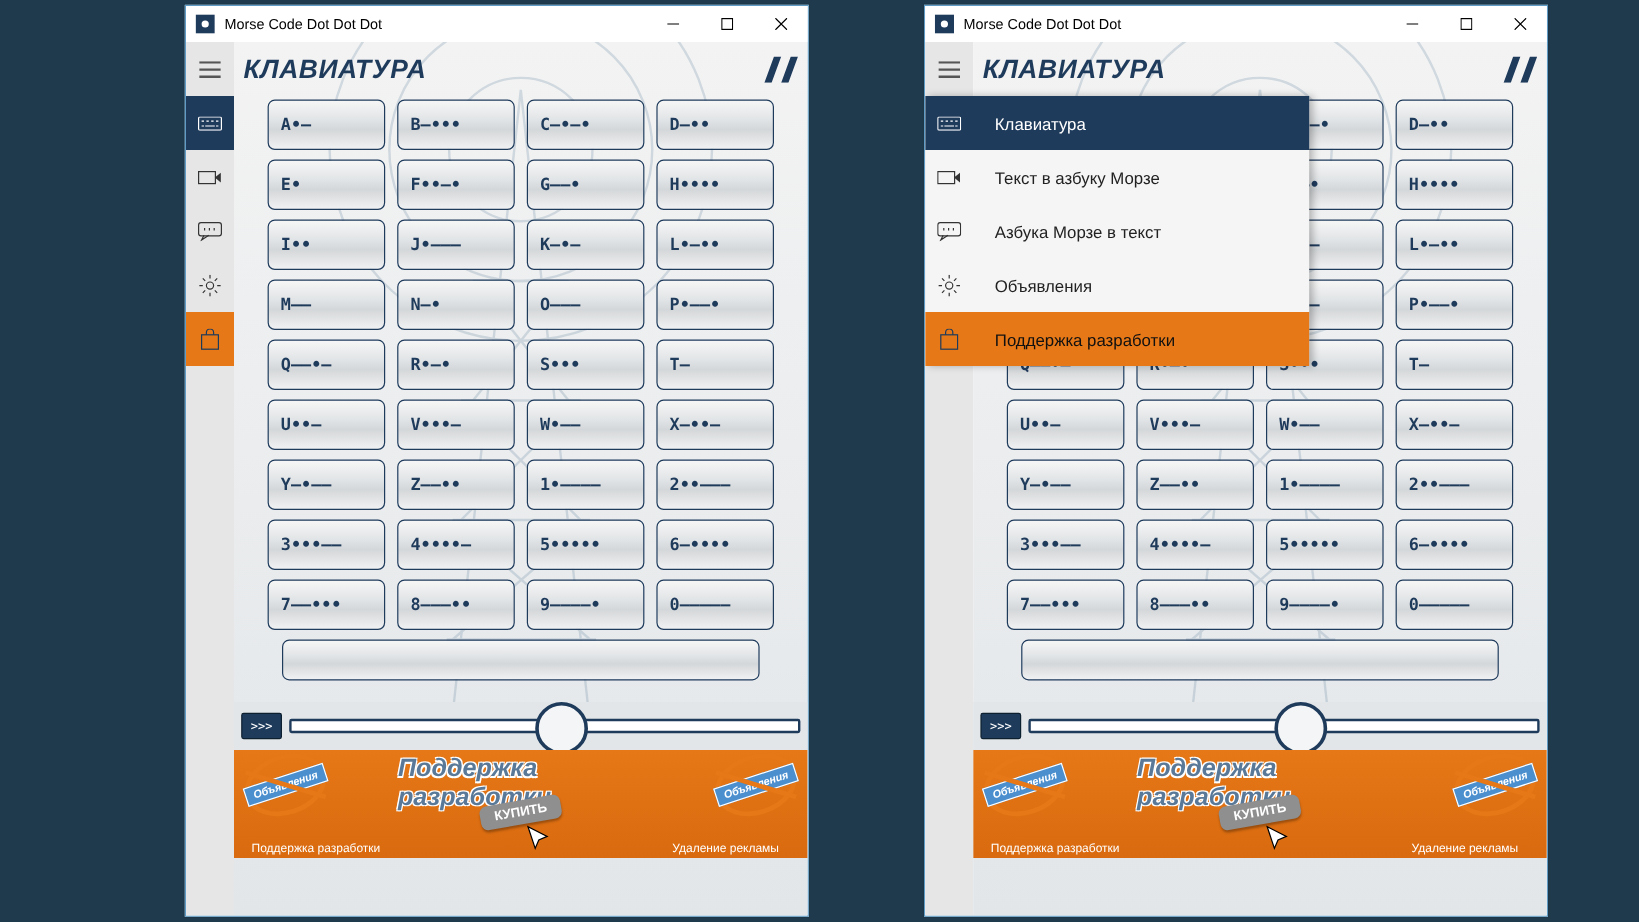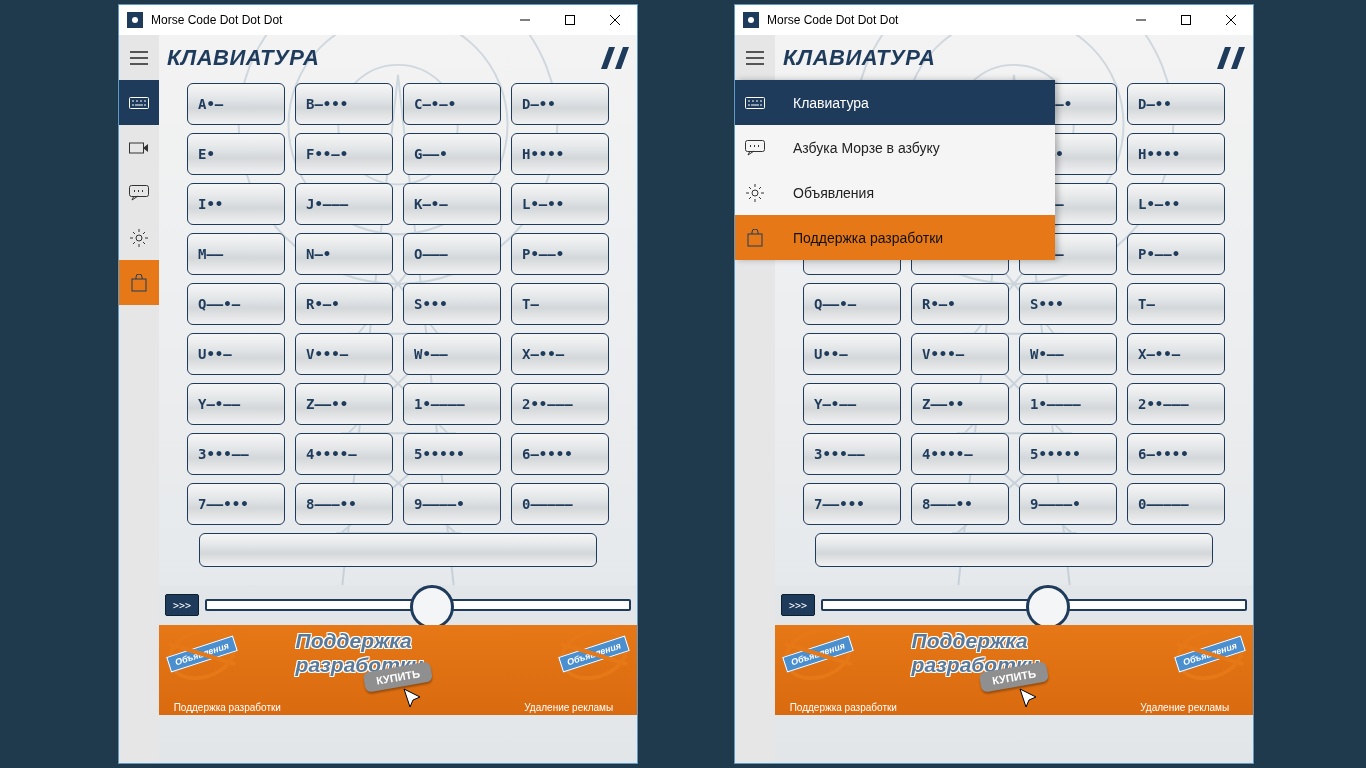--- a/index.html
+++ b/index.html
@@ -1,18 +1,18 @@
 <!DOCTYPE html>
 <html><head>
 <meta charset="utf-8">
 <style>
   * { margin:0; padding:0; box-sizing:border-box; font-family:"Segoe UI",Arial,sans-serif; }
   html,body { width:1366px; height:768px; background:#1f3a4d; overflow:hidden; }
   .desktop { position:relative; width:1366px; height:768px; }
-  .window { position:absolute; width:520px; height:760px; background:#fff; border:1px solid #5f9bc4; box-shadow:0 0 0 1px rgba(0,0,0,.05); display:flex; flex-direction:column; }
+  .window { position:absolute; width:520px; height:760px; background:#fff; border:1px solid #5f9bc4; box-shadow:0 0 0 1px rgba(0,0,0,.05); display:flex; flex-direction:column;margin-left:36px; }
   .win1 { left:118px; top:4px; }
   .win2 { left:734px; top:4px; }
   .titlebar { height:30px; display:flex; align-items:center; background:#fff; }
   .titlebar .icon-app { width:16px; height:16px; margin:0 8px; }
   .titlebar .title { font-size:12px; color:#000; flex:1; }
   .titlebar .ctl { width:45px; height:30px; display:flex; align-items:center; justify-content:center; }
   .win-body { flex:1; display:flex; position:relative; overflow:hidden; }
   .sidebar { width:40px; background:#e6e6e6; display:flex; flex-direction:column; }
   .sidebar .nav { width:40px; height:45px; display:flex; align-items:center; justify-content:center; color:#333; }
   .sidebar .nav.selected { background:#1f3b5c; color:#fff; }
@@ -383,26 +383,35 @@
               <svg width="20" height="12" viewBox="0 0 20 12">
                 <rect x="0.5" y="0.5" width="19" height="11" rx="1" fill="none" stroke="currentColor"></rect>
                 <path d="M3 4h2M7 4h2M11 4h2M15 4h2M3 8h2M6 8h8M15 8h2" stroke="currentColor"></path>
               </svg>
             </span>
             <span>Клавиатура</span>
           </div>
           <div class="item">
             <span class="ico">
               <svg width="20" height="16" viewBox="0 0 20 16">
+                <rect x="0.5" y="3" width="14" height="10" fill="none" stroke="currentColor"></rect>
+                <path d="M14 8l5-4v8z" fill="currentColor"></path>
+              </svg>
+            </span>
+            <span>Текст в азбуку Морзе</span>
+          </div>
+          <div class="item">
+            <span class="ico">
+              <svg width="20" height="16" viewBox="0 0 20 16">
                 <rect x="0.5" y="0.5" width="19" height="11" rx="2" fill="none" stroke="currentColor"></rect>
                 <path d="M5 11l-2 4 6-4" fill="none" stroke="currentColor"></path>
                 <path d="M5 6h1M9 6h1M13 6h1" stroke="currentColor" stroke-width="2"></path>
               </svg>
             </span>
-            <span>Азбука Морзе в азбуку</span>
+            <span>Азбука Морзе в текст</span>
           </div>
           <div class="item">
             <span class="ico">
               <svg width="18" height="18" viewBox="0 0 18 18">
                 <circle cx="9" cy="9" r="3" fill="none" stroke="currentColor"></circle>
                 <path d="M9 0v3M9 15v3M0 9h3M15 9h3M3 3l2 2M13 13l2 2M15 3l-2 2M5 13l-2 2" stroke="currentColor"></path>
               </svg>
             </span>
             <span>Объявления</span>
           </div>

